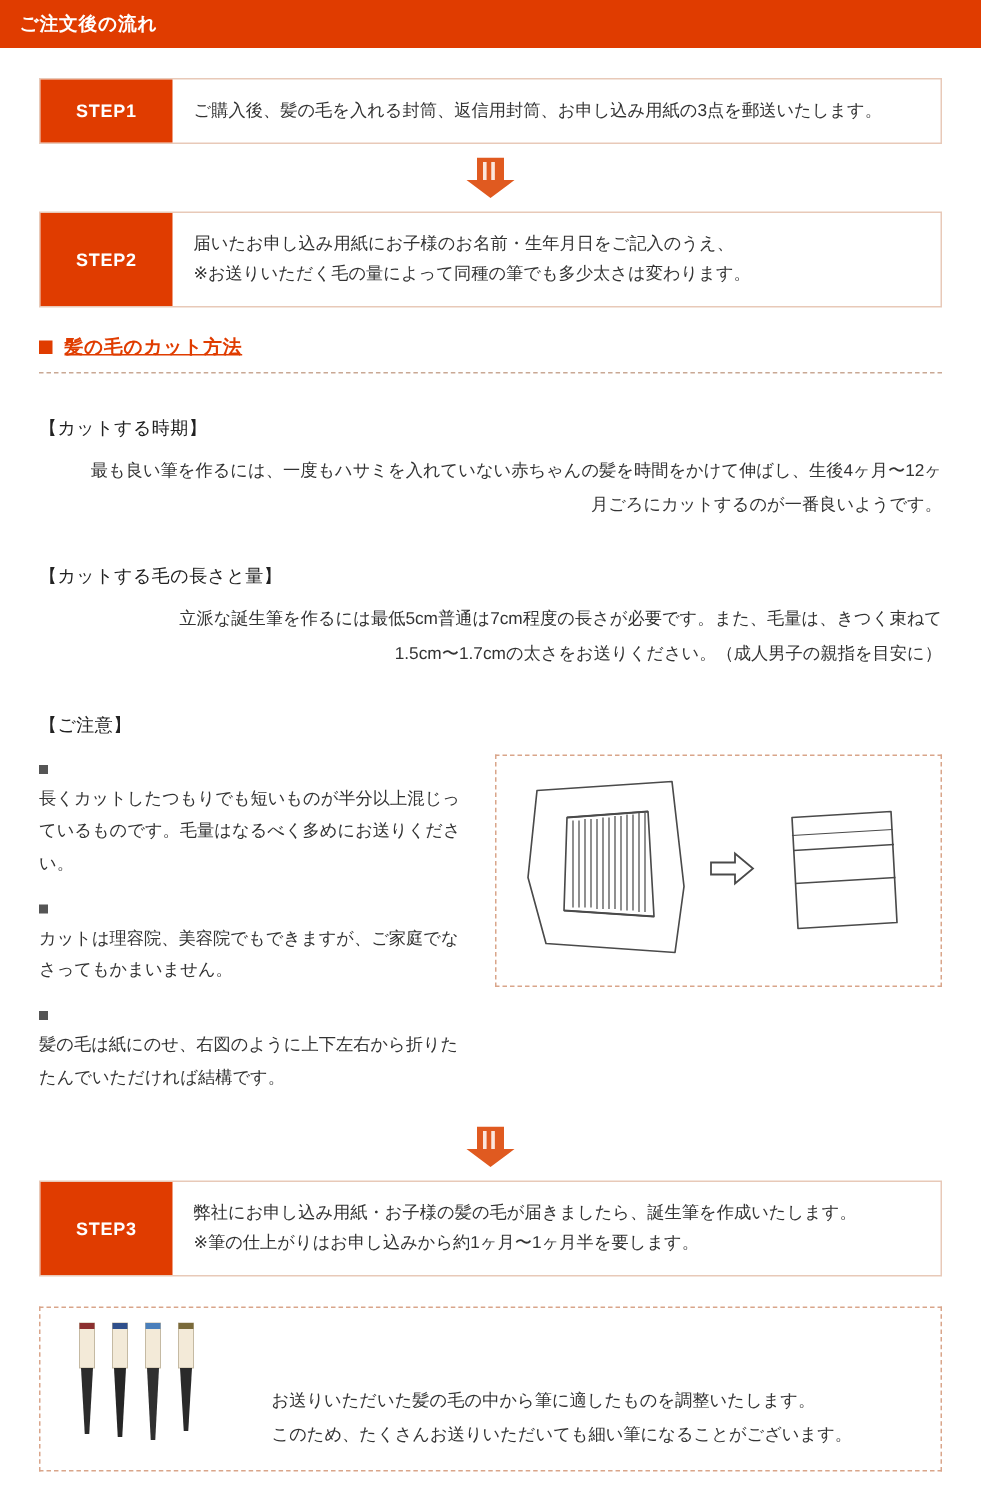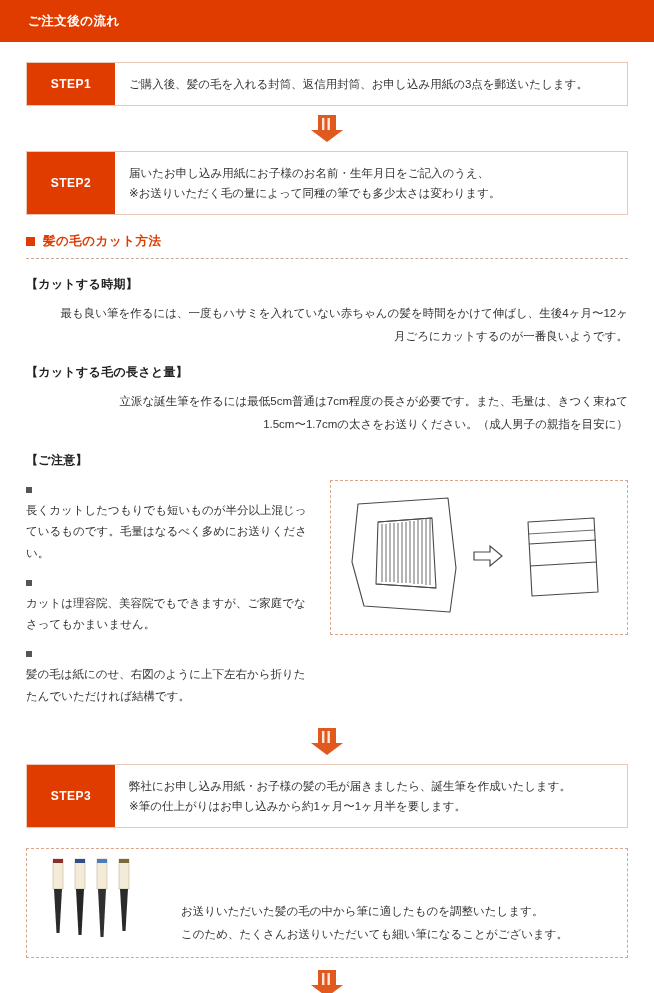--- a/index.html
+++ b/index.html
@@ -12,24 +12,24 @@
     font-size: 12px;
     color: #333333;
     position: relative;
     overflow: hidden;
   }
 
   
   .page-header {
     background: #e03c00;
     color: #ffffff;
-    height: 42px;
+    height: 32px;
     display: flex;
     align-items: center;
-    padding-left: 28px;
+    padding-left: 13px;
     font-size: 12.5px;
     font-weight: bold;
     letter-spacing: 0.5px;
   }
 
   .content {
     padding: 0 26px;
   }
 
   
@@ -82,28 +82,29 @@
   .sq-bullet {
     width: 9px; height: 9px;
     background: #e03c00;
     display: inline-block;
   }
   .section-head-title {
     color: #e03c00;
     font-weight: bold;
     font-size: 12.5px;
     letter-spacing: 0.5px;
+    text-decoration: underline;
   }
 
   
   .block-title {
-    font-weight: bold;
+    font-weight: normal;
     color: #222222;
     font-size: 12px;
-    margin-top: 17px;
+    margin-top: 28px;
     margin-bottom: 9px;
     letter-spacing: 0.3px;
   }
   .block-text {
     font-size: 11.5px;
     line-height: 1.95;
     color: #333333;
   }
   .block-text div { white-space: nowrap; text-align: right; }
 

